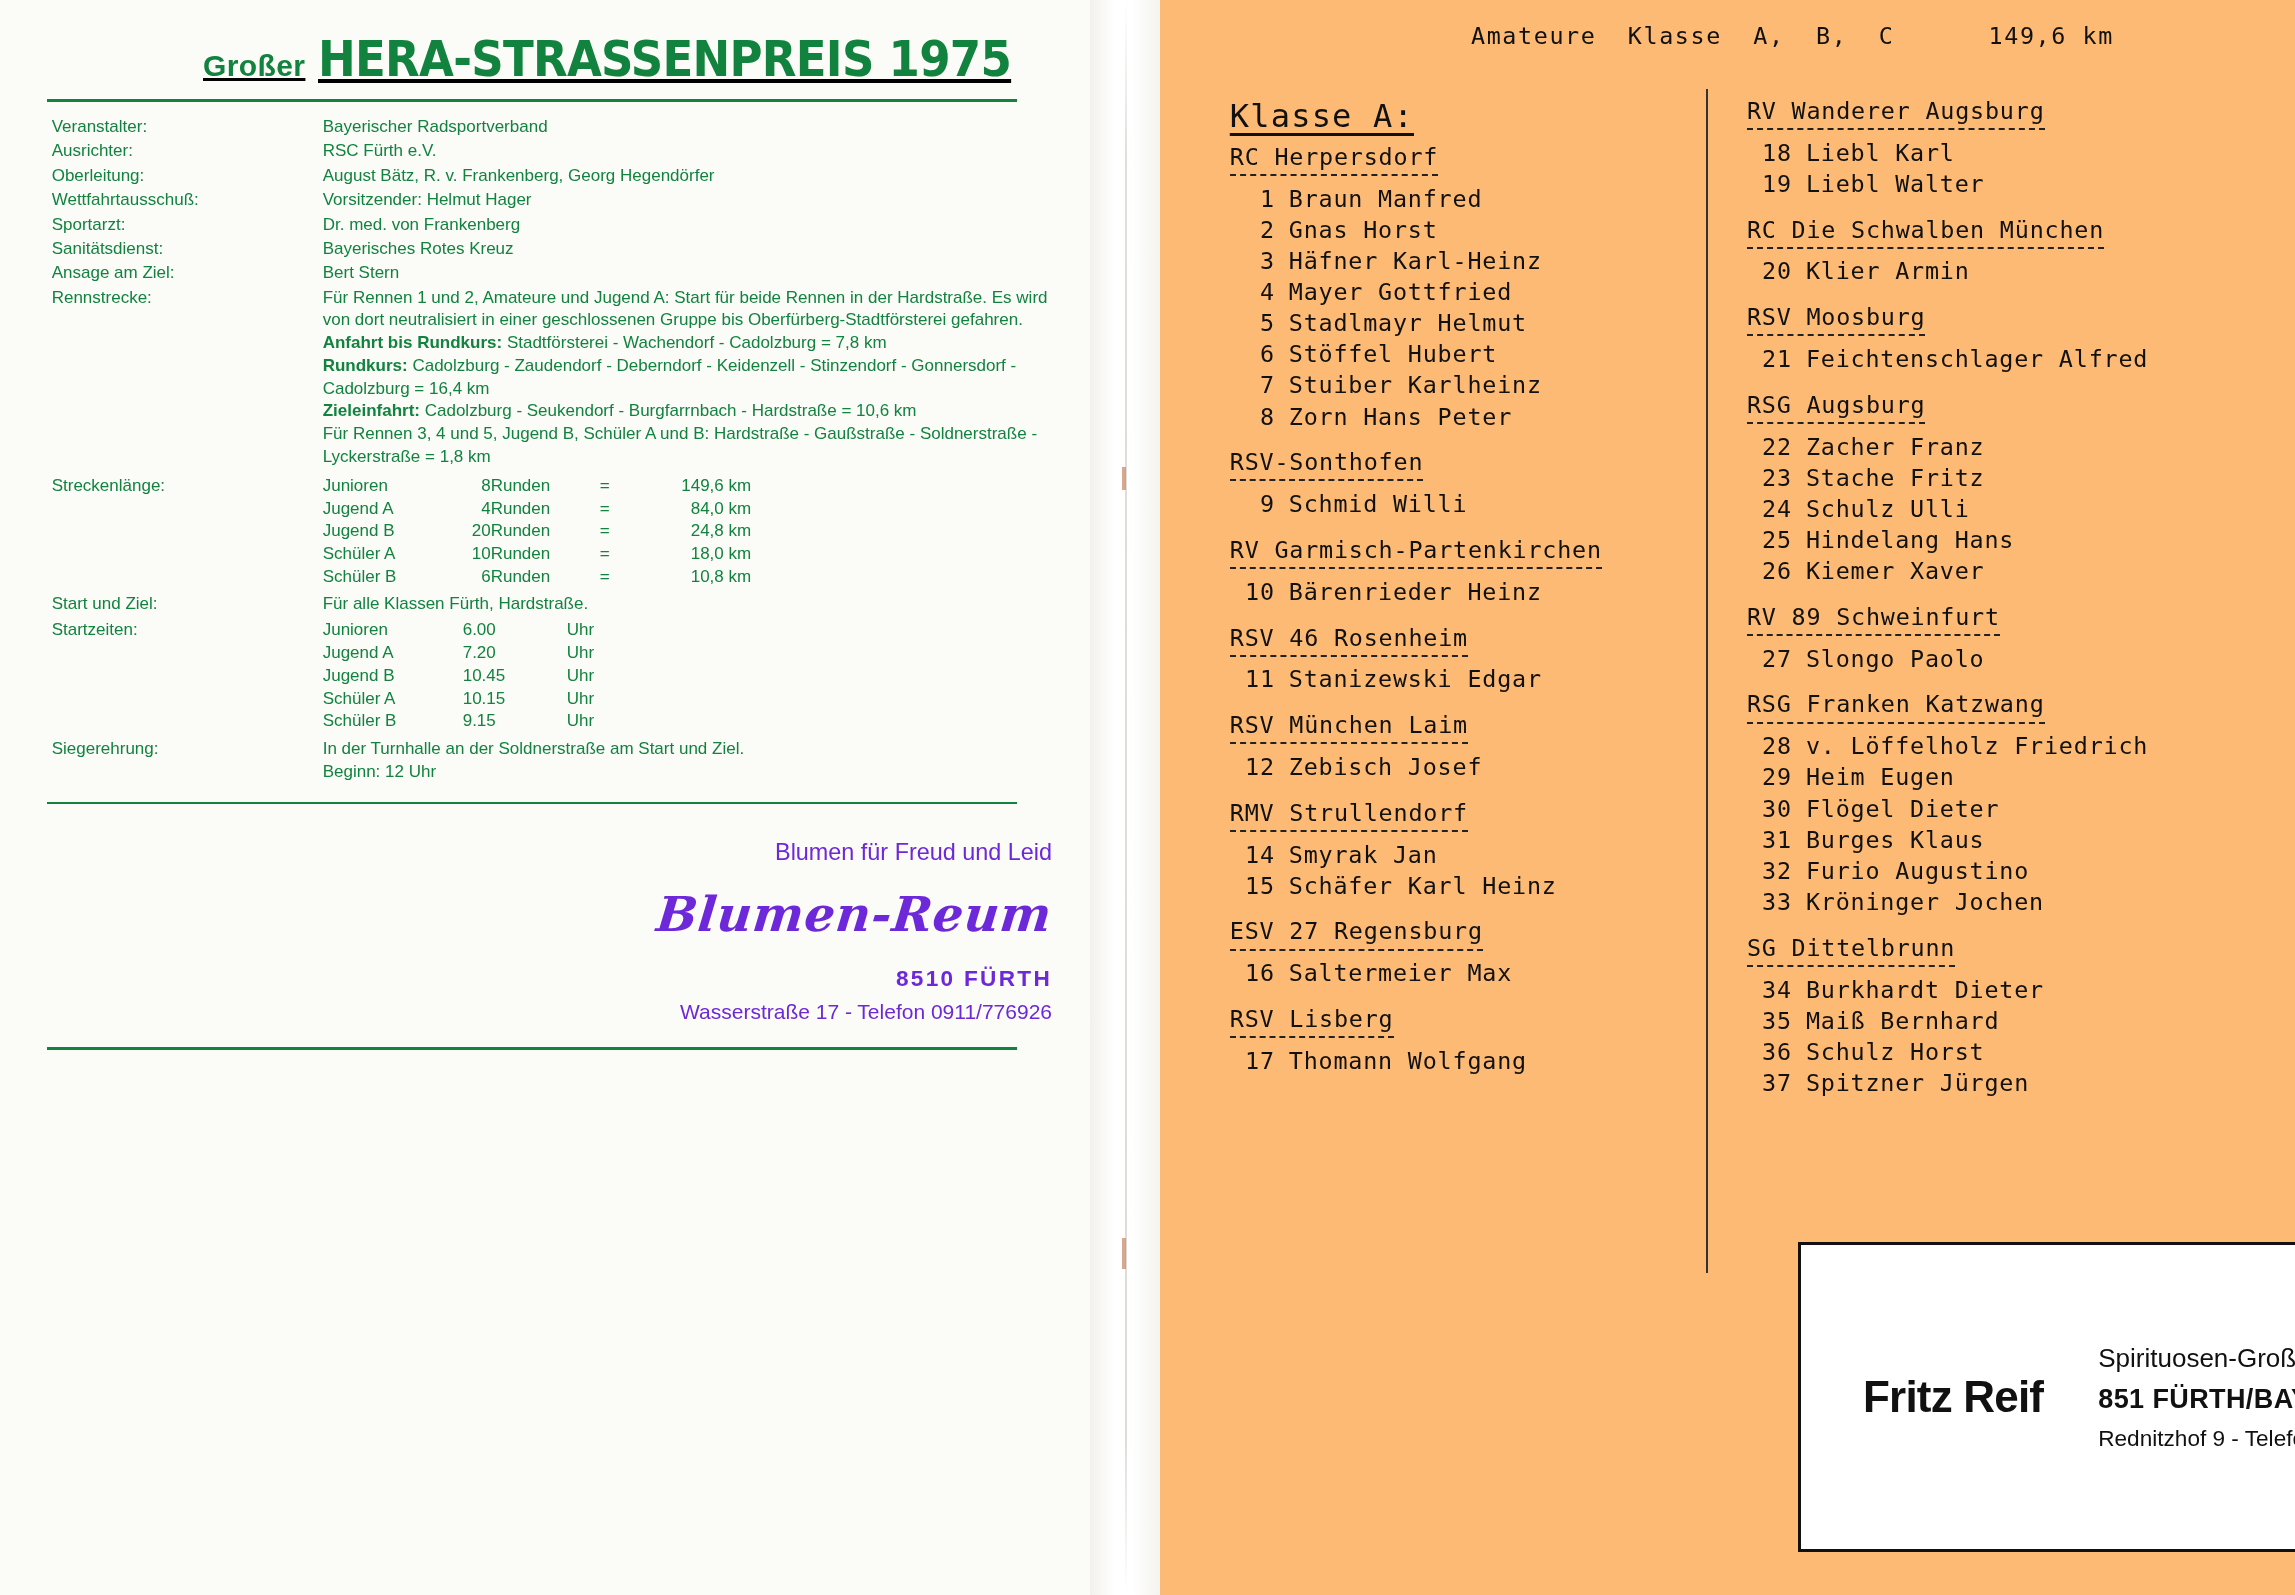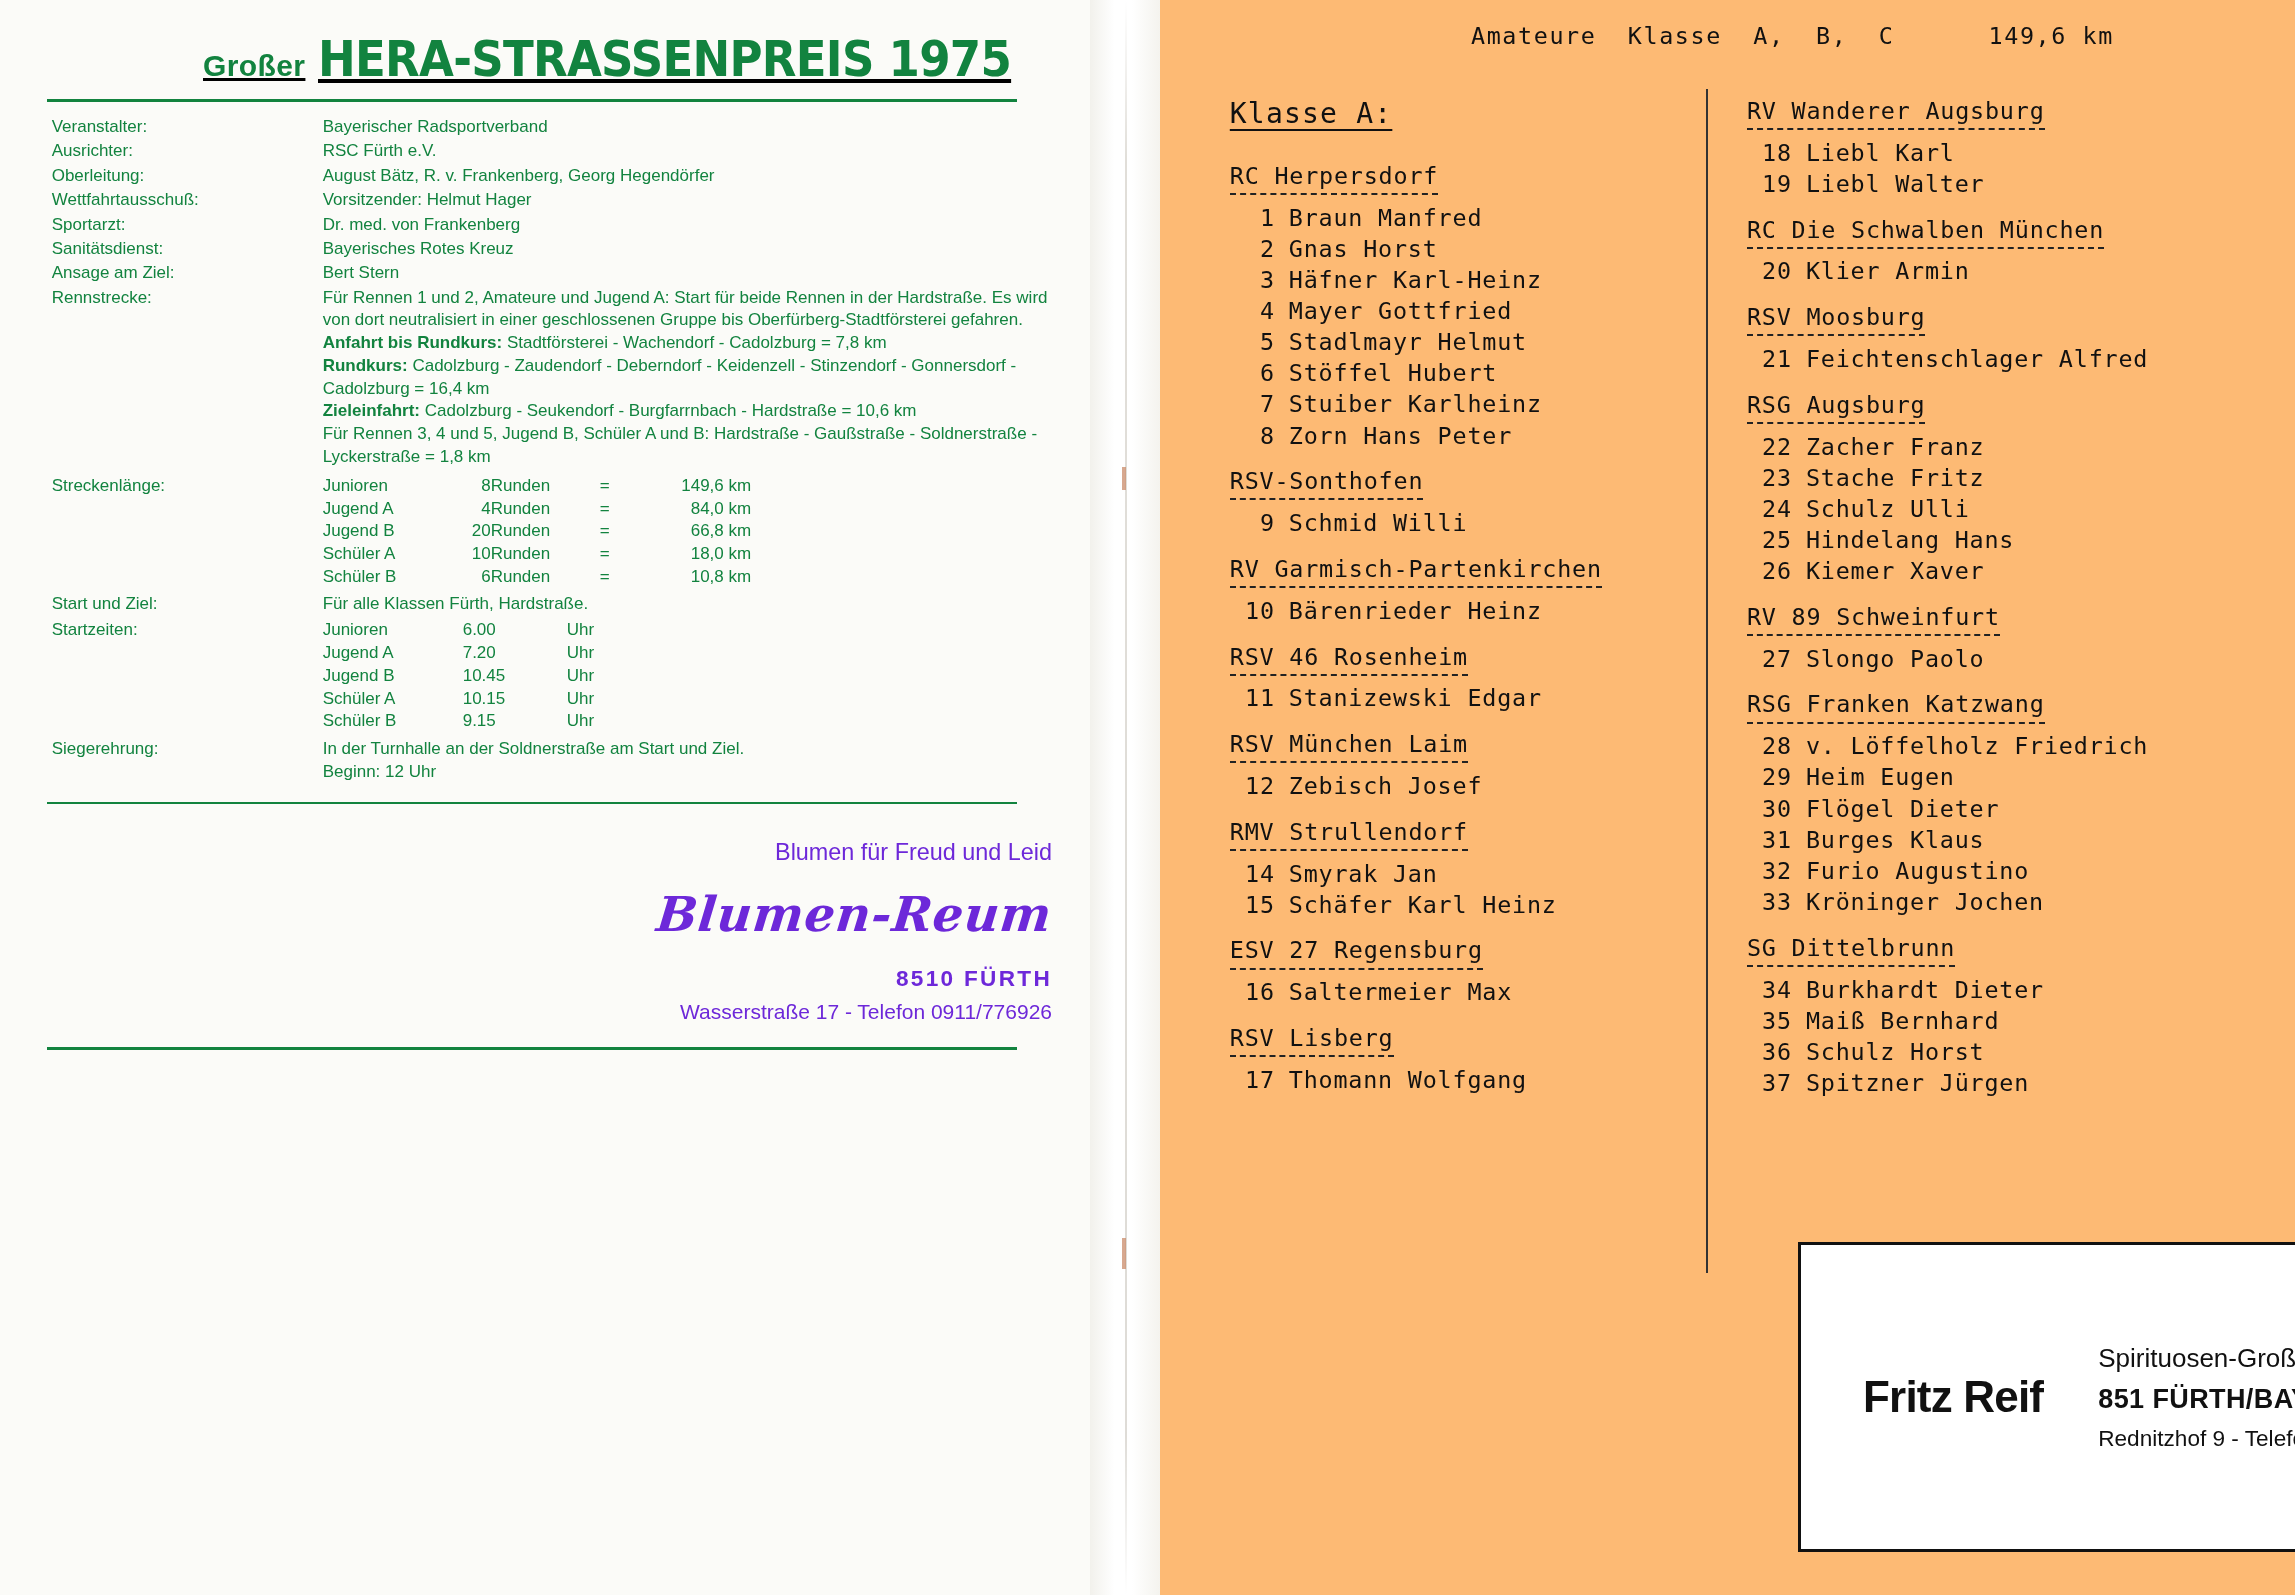--- a/index.html
+++ b/index.html
@@ -206,25 +206,25 @@
   .col-divider {
     width: 2.3px;
     background: #333;
     margin: 0 26.5px 0 0;
     align-self: stretch;
     height: 1184px;
   }
   .col-right { width: 592px; padding-left: 12.5px; }
 
   .klasse-head {
-    font-size: 28px;
+    font-size: 32px;
     letter-spacing: 1.2px;
     text-decoration: underline;
     text-underline-offset: 5.5px;
-    margin-bottom: 32px;
+    margin-bottom: 8px;
     white-space: pre;
   }
   .club {
     font-size: 23.4px;
     letter-spacing: 0.8px;
     margin-top: 15.6px;
     margin-bottom: 7.8px;
     display: inline-block;
     border-bottom: 2.3px dashed #222;
     padding-bottom: 3.1px;
@@ -356,21 +356,21 @@
                 <div class="dc dc-rounds">4</div>
                 <div class="dc dc-word">Runden</div>
                 <div class="dc dc-eq">=</div>
                 <div class="dc dc-km">84,0 km</div>
               </div>
               <div class="dr">
                 <div class="dc dc-name">Jugend B</div>
                 <div class="dc dc-rounds">20</div>
                 <div class="dc dc-word">Runden</div>
                 <div class="dc dc-eq">=</div>
-                <div class="dc dc-km">66,8 km</div>
+                <div class="dc dc-km">24,8 km</div>
               </div>
               <div class="dr">
                 <div class="dc dc-name">Schüler A</div>
                 <div class="dc dc-rounds">10</div>
                 <div class="dc dc-word">Runden</div>
                 <div class="dc dc-eq">=</div>
                 <div class="dc dc-km">18,0 km</div>
               </div>
               <div class="dr">
                 <div class="dc dc-name">Schüler B</div>

